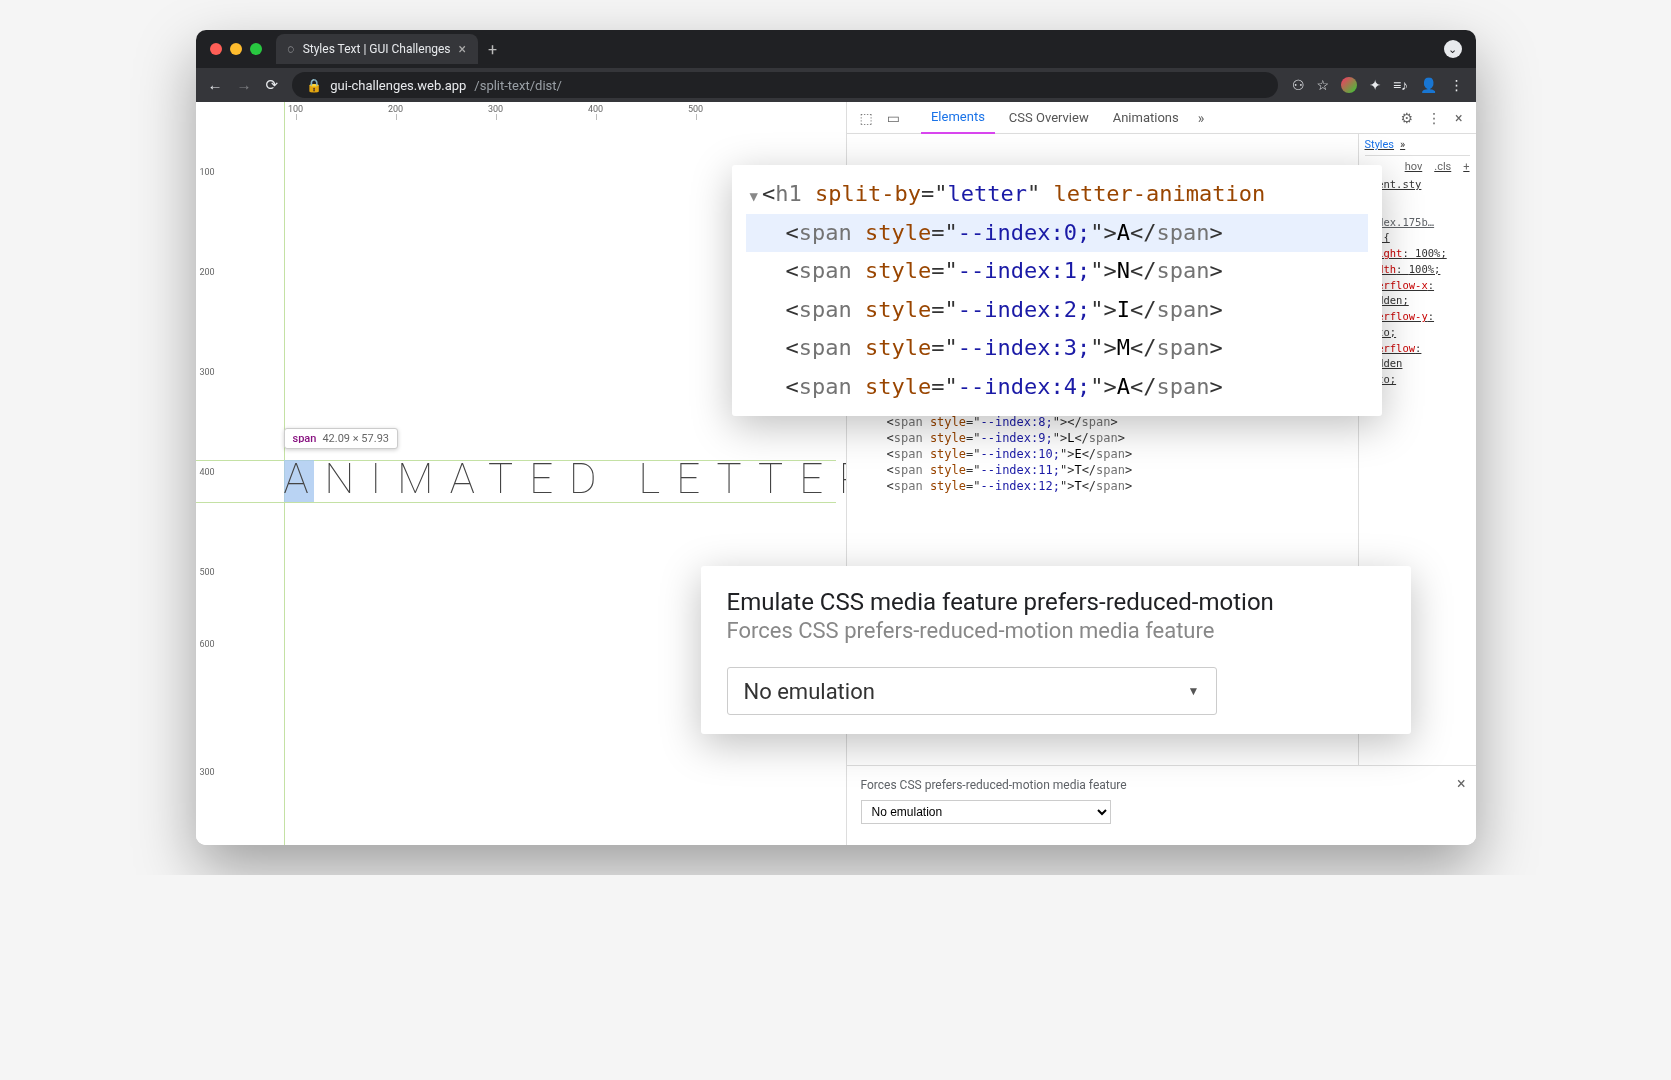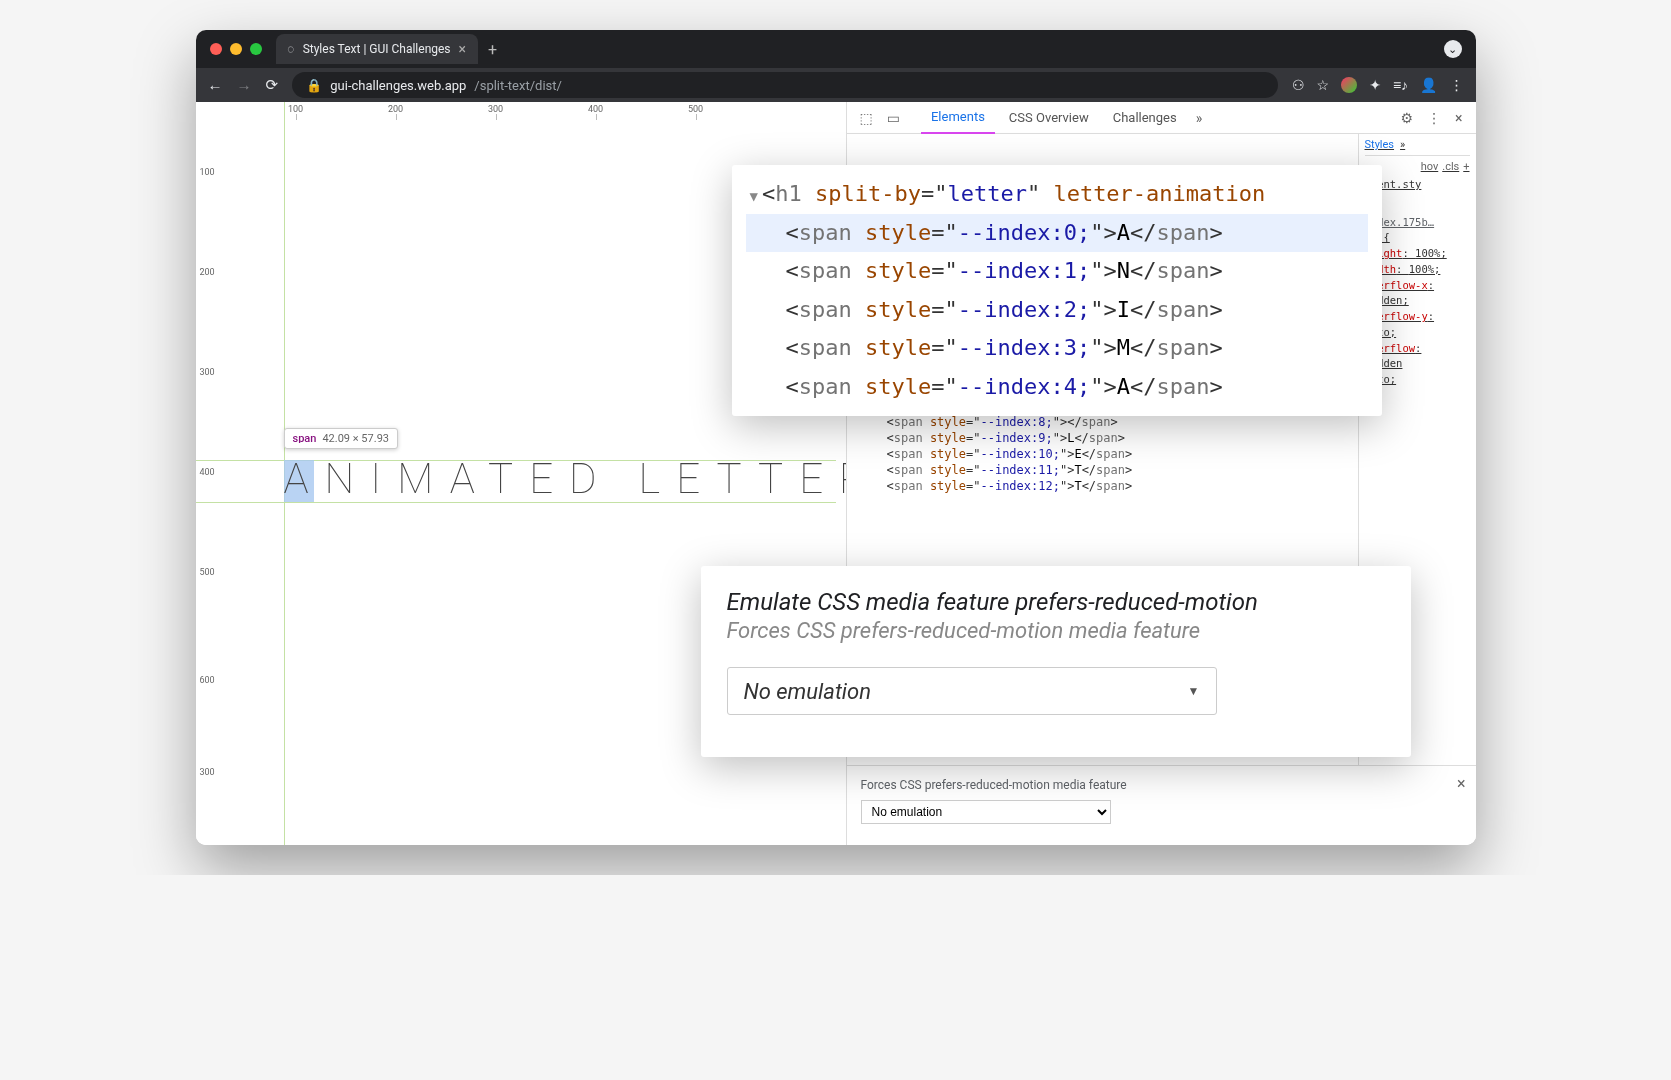--- a/index.html
+++ b/index.html
@@ -83,21 +83,21 @@
   .dt-tabs{height:32px;border-bottom:1px solid #ddd;display:flex;align-items:center;padding:0 8px;gap:4px;font-size:13px;color:#555;}
   .dt-tabs .ico{font-size:14px;padding:0 5px;color:#666;}
   .dt-tab{padding:0 10px;height:32px;display:flex;align-items:center;}
   .dt-tab.active{color:#1a73e8;border-bottom:2px solid #d946ef;}
   .dt-tabs .spacer{flex:1;}
   .dt-body{flex:1;display:flex;overflow:hidden;}
   .dt-elements{flex:1;overflow:auto;font-family:Menlo,Consolas,monospace;font-size:12px;padding:4px 0;position:relative;}
   .dt-styles{width:118px;border-left:1px solid #ddd;font-size:11px;padding:4px 6px;color:#333;overflow:hidden;text-decoration:underline;}
   .dt-styles .stabs{display:flex;gap:6px;border-bottom:1px solid #ddd;padding-bottom:4px;margin-bottom:4px;}
   .dt-styles .stab{color:#1a73e8;}
-  .dt-styles .tools{display:flex;justify-content:flex-end;gap:4px;color:#666;margin-bottom:4px;}
+  .dt-styles .tools{display:flex;justify-content:flex-end;gap:12px;color:#666;margin-bottom:4px;}
   .dt-styles .rule{font-family:Menlo,monospace;font-size:10.5px;line-height:1.5;margin-bottom:6px;word-break:break-all;}
   .c-sel{color:#737373;} .c-attr{color:#994500;} .c-str{color:#1a1aa6;} .c-pun{color:#333;}
   .c-prop{color:#c80000;} .c-link{color:#5f6368;text-decoration:underline;}
   .dt-line{padding:1px 0 1px 40px;white-space:nowrap;}
   .dt-drawer{height:80px;border-top:1px solid #ddd;padding:10px 14px;font-size:13px;color:#333;position:relative;}
   .dt-drawer .closex{position:absolute;right:10px;top:8px;color:#666;font-size:16px;}
   .dt-drawer .sub{color:#5f6368;font-size:12px;margin:2px 0 8px;}
   .dt-drawer select{width:250px;height:24px;border:1px solid #ccc;background:#fff;font-size:12px;padding:0 6px;}
 
   
@@ -108,21 +108,21 @@
   .callout-code{
     left:536px;top:135px;width:650px;
     font-family:Menlo,Consolas,monospace;font-size:22px;line-height:1.75;
   }
   .callout-code .row{white-space:nowrap;padding:0 4px;}
   .callout-code .row.sel{background:#e8f0fe;}
   .callout-code .arrow{color:#888;font-size:14px;margin-right:4px;}
   .callout-code .indent{display:inline-block;width:36px;}
 
   .callout-render{
-    left:505px;top:536px;width:710px;padding:22px 26px 42px;font-style:italic;
+    left:505px;top:536px;width:710px;padding:22px 26px 19px;
   }
   .callout-render h3{font-size:24px;font-weight:400;color:#202124;margin-bottom:2px;}
   .callout-render .desc{font-size:22px;color:#888;margin-bottom:24px;}
   .callout-render .sel{
     border:1px solid #ccc;border-radius:3px;height:48px;
     display:flex;align-items:center;padding:0 16px;font-size:22px;color:#333;
     justify-content:space-between;width:490px;
   }
   .callout-render .sel .caret{font-size:12px;color:#555;}
 </style>
@@ -181,21 +181,21 @@
           <span class="tline" style="left:400px"></span>
         <span class="tick" style="left:500px">500</span>
           <span class="tline" style="left:500px"></span>
       </div>
       <div class="ruler-v">
         <span class="tick" style="top:70px">100</span>
         <span class="tick" style="top:170px">200</span>
         <span class="tick" style="top:270px">300</span>
         <span class="tick" style="top:370px">400</span>
         <span class="tick" style="top:470px">500</span>
-        <span class="tick" style="top:578px">600</span>
+        <span class="tick" style="top:542px">600</span>
         <span class="tick" style="top:670px">300</span>
 
       </div>
       <div class="hl-line-v"></div>
       <div class="hl-line-h"></div>
       <div class="hl-line-h2"></div>
       <div class="hl-box"></div>
       <div class="tooltip">
         <span class="tag">span</span>
         <span class="dim">42.09 × 57.93</span>
@@ -203,21 +203,21 @@
       <div class="big-text">ANIMATED LETTERS</div>
     </div>
 
     <div class="devtools">
       <div class="dt-tabs">
         <span class="ico">⬚</span>
         <span class="ico">▭</span>
         <span style="width:8px"></span>
         <div class="dt-tab active">Elements</div>
         <div class="dt-tab">CSS Overview</div>
-        <div class="dt-tab">Challenges</div>
+        <div class="dt-tab">Animations</div>
         <span class="ico">»</span>
         <div class="spacer"></div>
         <span class="ico">⚙</span>
         <span class="ico">⋮</span>
         <span class="ico">×</span>
       </div>
       <div class="dt-body">
         <div class="dt-elements">
           <div id="small-spans" style="padding-top:228px;">
               <div class="dt-line"><span class="c-pun">&lt;</span><span class="c-sel">span</span> <span class="c-attr">style</span><span class="c-pun">="</span><span class="c-str">--index:5;</span><span class="c-pun">"&gt;</span>T<span class="c-pun">&lt;/</span><span class="c-sel">span</span><span class="c-pun">&gt;</span></div>

